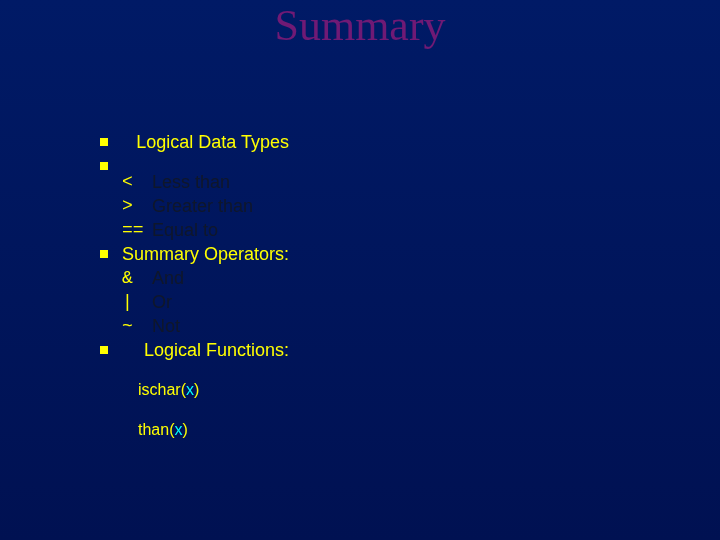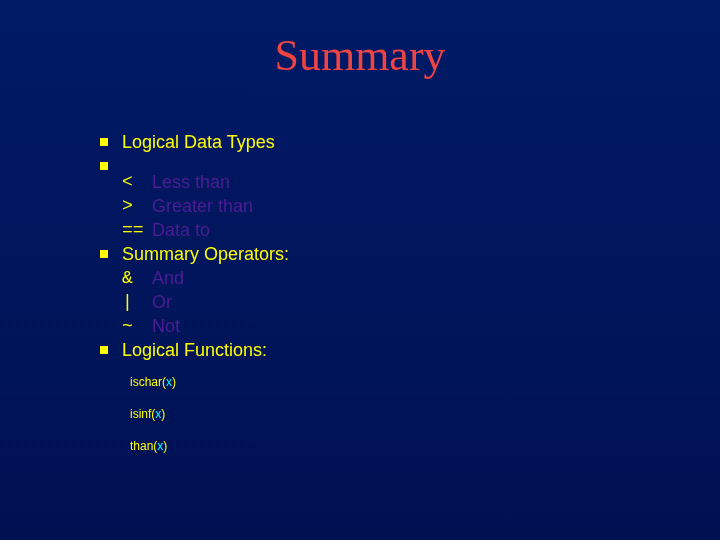--- a/index.html
+++ b/index.html
@@ -16,37 +16,37 @@
   }
   .slide {
     width: 720px;
     height: 540px;
     position: relative;
     box-sizing: border-box;
   }
   .title {
     text-align: center;
     font-size: 44px;
-    color: #ef4444;
+    color: #701a75;
     margin: 0;
-    padding-top: 30px;
     font-family: "Times New Roman", Times, serif;
     font-weight: normal;
   }
   .content {
     position: absolute;
     top: 130px;
     left: 100px;
   }
   .bullet-line {
     display: flex;
     align-items: flex-start;
     margin: 0;
     line-height: 24px;
     font-size: 18px;
+    justify-content: space-between;
   }
   .bullet-box {
     width: 8px;
     height: 8px;
     background: #ffff00;
     margin-top: 8px;
     margin-right: 14px;
     flex-shrink: 0;
   }
   .bullet-text {
@@ -59,26 +59,26 @@
     font-size: 18px;
     padding-left: 22px;
   }
   .sym {
     color: #ffff00;
     font-family: "Courier New", Courier, monospace;
     width: 30px;
     display: inline-block;
   }
   .sym-text {
-    color: #4c1d95;
+    color: #0f172a;
   }
   .func-line {
-    margin: 8px;
+    margin: 16px;
     line-height: 24px;
-    font-size: 12px;
+    font-size: 16px;
     padding-left: 22px;
   }
   .fn-name {
     color: #ffff00;
   }
   .paren {
     color: #ffff00;
   }
   .arg {
     color: #00ffff;
@@ -104,21 +104,21 @@
     <div class="sub-line">
       <span class="sym">&lt;</span>
       <span class="sym-text">Less than</span>
     </div>
     <div class="sub-line">
       <span class="sym">&gt;</span>
       <span class="sym-text">Greater than</span>
     </div>
     <div class="sub-line">
       <span class="sym">==</span>
-      <span class="sym-text">Data to</span>
+      <span class="sym-text">Equal to</span>
     </div>
 
     <div class="bullet-line">
       <span class="bullet-box"></span>
       <span class="bullet-text">Summary Operators:</span>
     </div>
     <div class="sub-line">
       <span class="sym">&amp;</span>
       <span class="sym-text">And</span>
     </div>
@@ -132,20 +132,17 @@
     </div>
 
     <div class="bullet-line">
       <span class="bullet-box"></span>
       <span class="bullet-text">Logical Functions:</span>
     </div>
     <div class="func-line">
       <span class="fn-name">ischar</span><span class="paren">(</span><span class="arg">x</span><span class="paren">)</span>
     </div>
     <div class="func-line">
-      <span class="fn-name">isinf</span><span class="paren">(</span><span class="arg">x</span><span class="paren">)</span>
-    </div>
-    <div class="func-line">
       <span class="fn-name">than</span><span class="paren">(</span><span class="arg">x</span><span class="paren">)</span>
     </div>
 
   </div>
 </div>
 
 </body></html>

